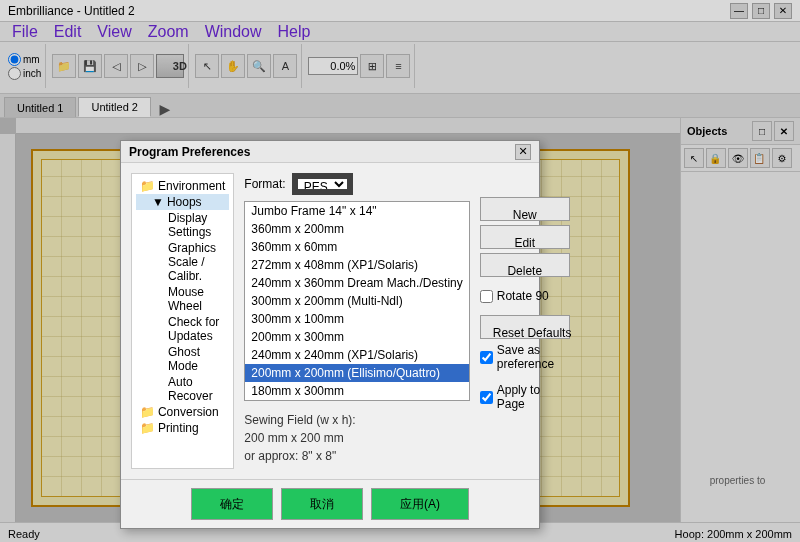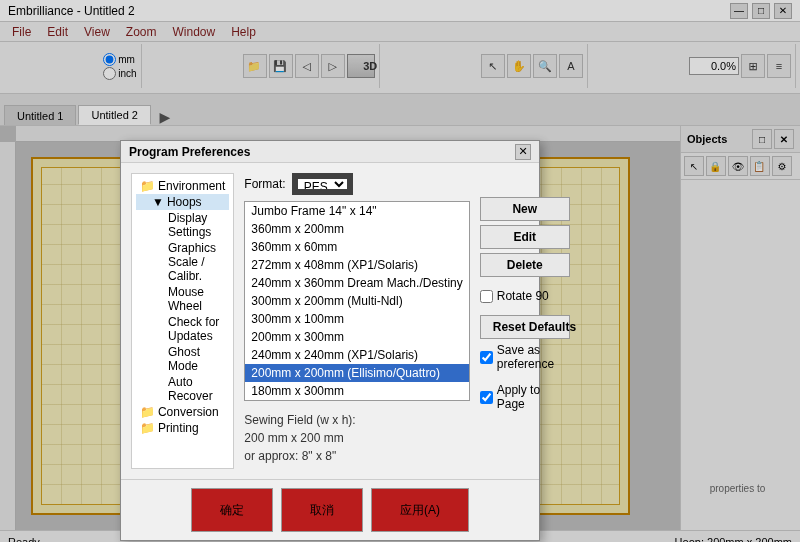--- a/index.html
+++ b/index.html
@@ -5,36 +5,36 @@
     * { box-sizing: border-box; margin: 0; padding: 0; }
     body { font-family: 'Segoe UI', Tahoma, Geneva, Verdana, sans-serif; font-size: 12px; background: #f0f0f0; overflow: hidden; width: 800px; height: 542px; }
 
     
     .title-bar { background: #fff; height: 22px; display: flex; align-items: center; justify-content: space-between; padding: 0 8px; border-bottom: 1px solid #ccc; }
     .title-bar-right { display: flex; gap: 4px; }
     .title-btn { width: 18px; height: 16px; background: #e0e0e0; border: 1px solid #aaa; font-size: 10px; display: flex; align-items: center; justify-content: center; cursor: pointer; }
 
     
     .menu-bar { background: #f0f0f0; height: 20px; display: flex; align-items: center; border-bottom: 1px solid #ccc; padding: 0 4px; }
-    .menu-item { padding: 2px 8px; font-size: 12px; cursor: pointer; color: #7f1d1d; }
-
-    
-    .toolbar { background: #f0f0f0; height: 52px; border-bottom: 1px solid #ccc; display: flex; align-items: flex-end; padding: 2px 4px; gap: 2px; flex-wrap: wrap; flex-direction: column; }
+    .menu-item { padding: 2px 8px; font-size: 16px; cursor: pointer; color: #6d28d9; }
+
+    
+    .toolbar { background: #f0f0f0; height: 52px; border-bottom: 1px solid #ccc; display: flex; align-items: flex-start; padding: 2px 4px; gap: 2px; flex-wrap: wrap; }
     .toolbar-group { display: flex; align-items: center; gap: 2px; padding: 0 4px; border-right: 1px solid #ccc; height: 44px; }
     .toolbar-btn { width: 24px; height: 24px; background: #e8e8e8; border: 1px solid #bbb; display: flex; align-items: center; justify-content: center; cursor: pointer; font-size: 11px; color: #333; }
 
     
     .unit-group { display: flex; flex-direction: column; font-size: 10px; gap: 1px; }
     .unit-row { display: flex; align-items: center; gap: 2px; }
 
     
     .num-input { width: 50px; height: 18px; border: 1px solid #999; font-size: 11px; text-align: right; padding: 0 2px; background: #fff; }
 
     
-    .tab-bar { background: #e0e0e0; height: 32px; display: flex; align-items: flex-end; padding: 0 4px; border-bottom: 1px solid #ccc; }
+    .tab-bar { background: #e0e0e0; height: 24px; display: flex; align-items: flex-end; padding: 0 4px; border-bottom: 1px solid #ccc; }
     .tab { height: 20px; padding: 0 12px; background: #d0d0d0; border: 1px solid #bbb; border-bottom: none; font-size: 11px; display: flex; align-items: center; cursor: pointer; margin-right: 2px; }
     .tab.active { background: #fff; border-bottom: 1px solid #fff; z-index: 1; }
     .tab-add { width: 16px; height: 16px; background: none; border: none; font-size: 14px; cursor: pointer; color: #555; margin-left: 4px; }
 
     
     .main-area { display: flex; width: 800px; height: calc(542px - 22px - 20px - 52px - 22px - 22px); background: #c8c8c8; position: relative; }
     .canvas-area { flex: 1; background: #c0c0c0; position: relative; overflow: hidden; }
     .ruler-h { height: 16px; background: #e8e8e8; border-bottom: 1px solid #bbb; display: flex; align-items: center; }
     .ruler-v { width: 16px; background: #e8e8e8; border-right: 1px solid #bbb; position: absolute; top: 16px; left: 0; bottom: 0; }
     .canvas-inner { position: absolute; top: 16px; left: 16px; right: 0; bottom: 0; background: #c8c8c8; }
@@ -71,23 +71,23 @@
     .hoop-item.selected { background: #316ac5; color: #fff; }
 
     
     .sewing-field { font-size: 12px; color: #333; line-height: 1.5; padding: 4px 0; }
 
     
     .checkbox-row { display: flex; align-items: center; gap: 4px; font-size: 12px; cursor: pointer; }
     .checkbox-row input { margin: 0; }
 
     
-    .dialog-btn { height: 24px; background: #e8e8e8; border: 1px solid #999; font-size: 12px; cursor: pointer; padding: 4px 12px; white-space: nowrap; font-weight: bold; }
+    .dialog-btn { height: 24px; background: #e8e8e8; border: 1px solid #999; font-size: 12px; cursor: pointer; padding: 10px 12px; white-space: nowrap; }
     .modal-footer { display: flex; justify-content: center; gap: 8px; padding: 8px; border-top: 1px solid #ccc; }
-    .footer-btn { height: 44px; min-width: 60px; background: #b91c1c; border: 1px solid #999; font-size: 12px; cursor: pointer; padding: 0 28px; }
+    .footer-btn { height: 32px; min-width: 60px; background: #22c55e; border: 1px solid #999; font-size: 12px; cursor: pointer; padding: 0 28px; }
 
     
     .btn-3d { background: linear-gradient(to bottom, #e0e0e0, #c0c0c0); border: 1px solid #888; width: 28px; height: 24px; font-size: 11px; font-weight: bold; display: flex; align-items: center; justify-content: center; cursor: pointer; color: #333; padding-left: 19px; }
   </style>
 </head>
 <body>
 
 <div class="title-bar">
   <span>Embrilliance - Untitled 2</span>
   <div class="title-bar-right">

